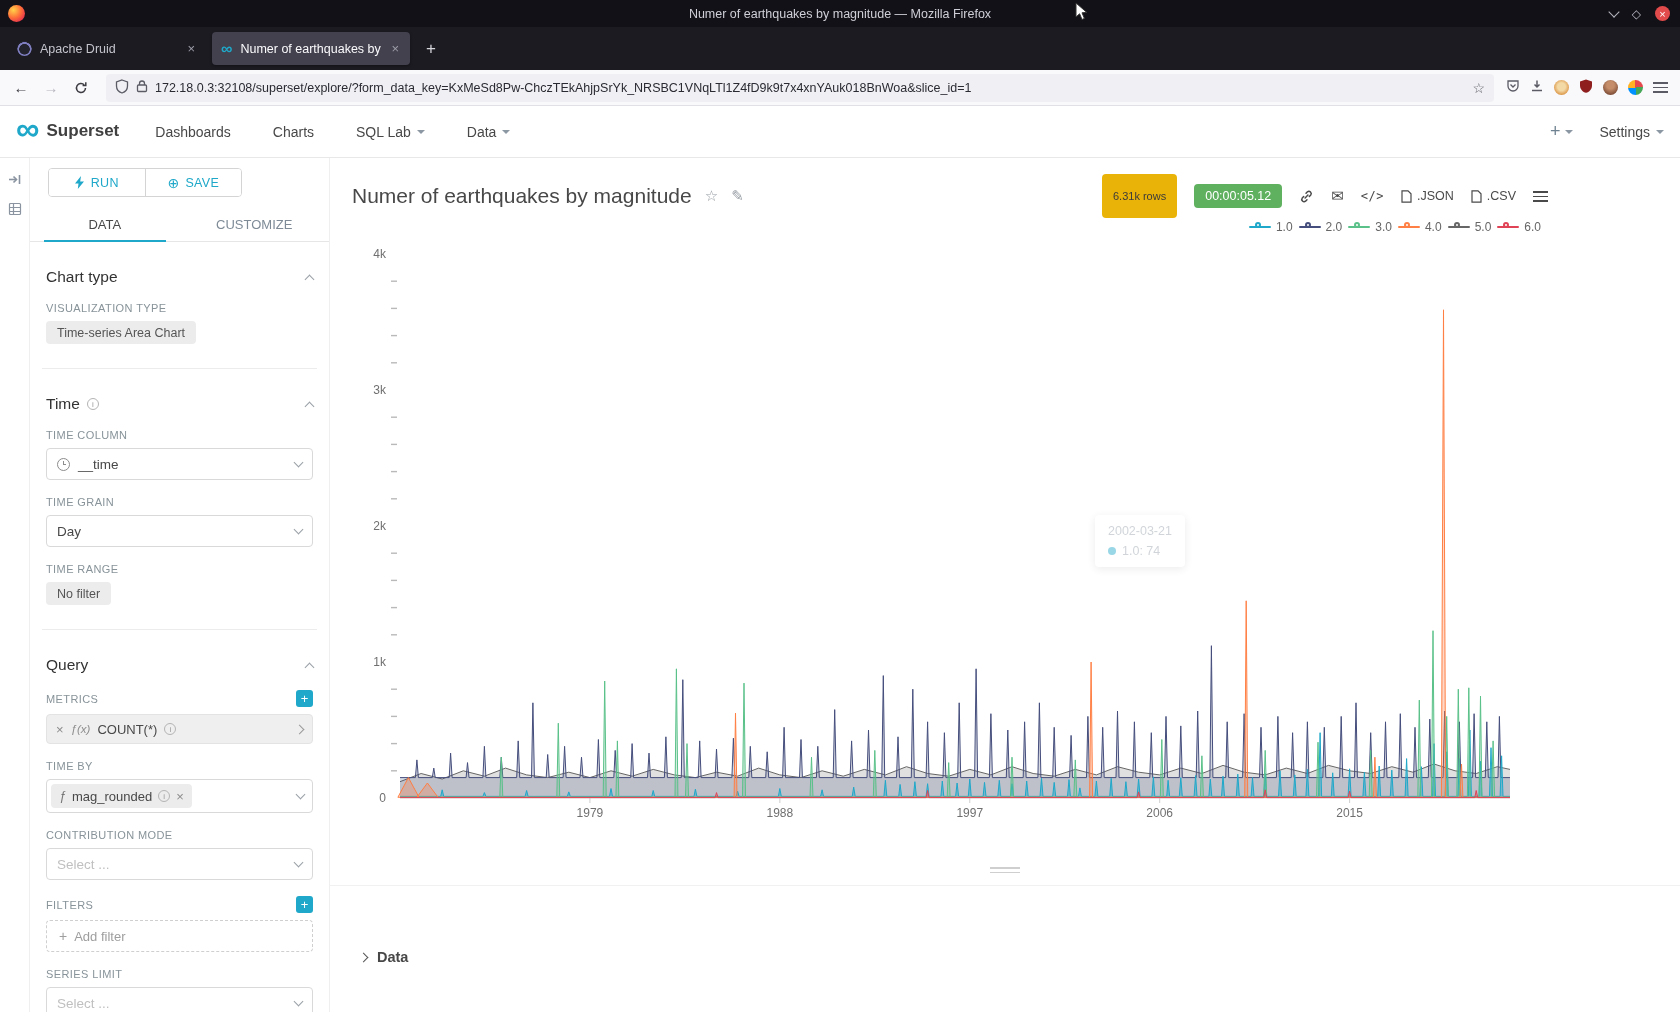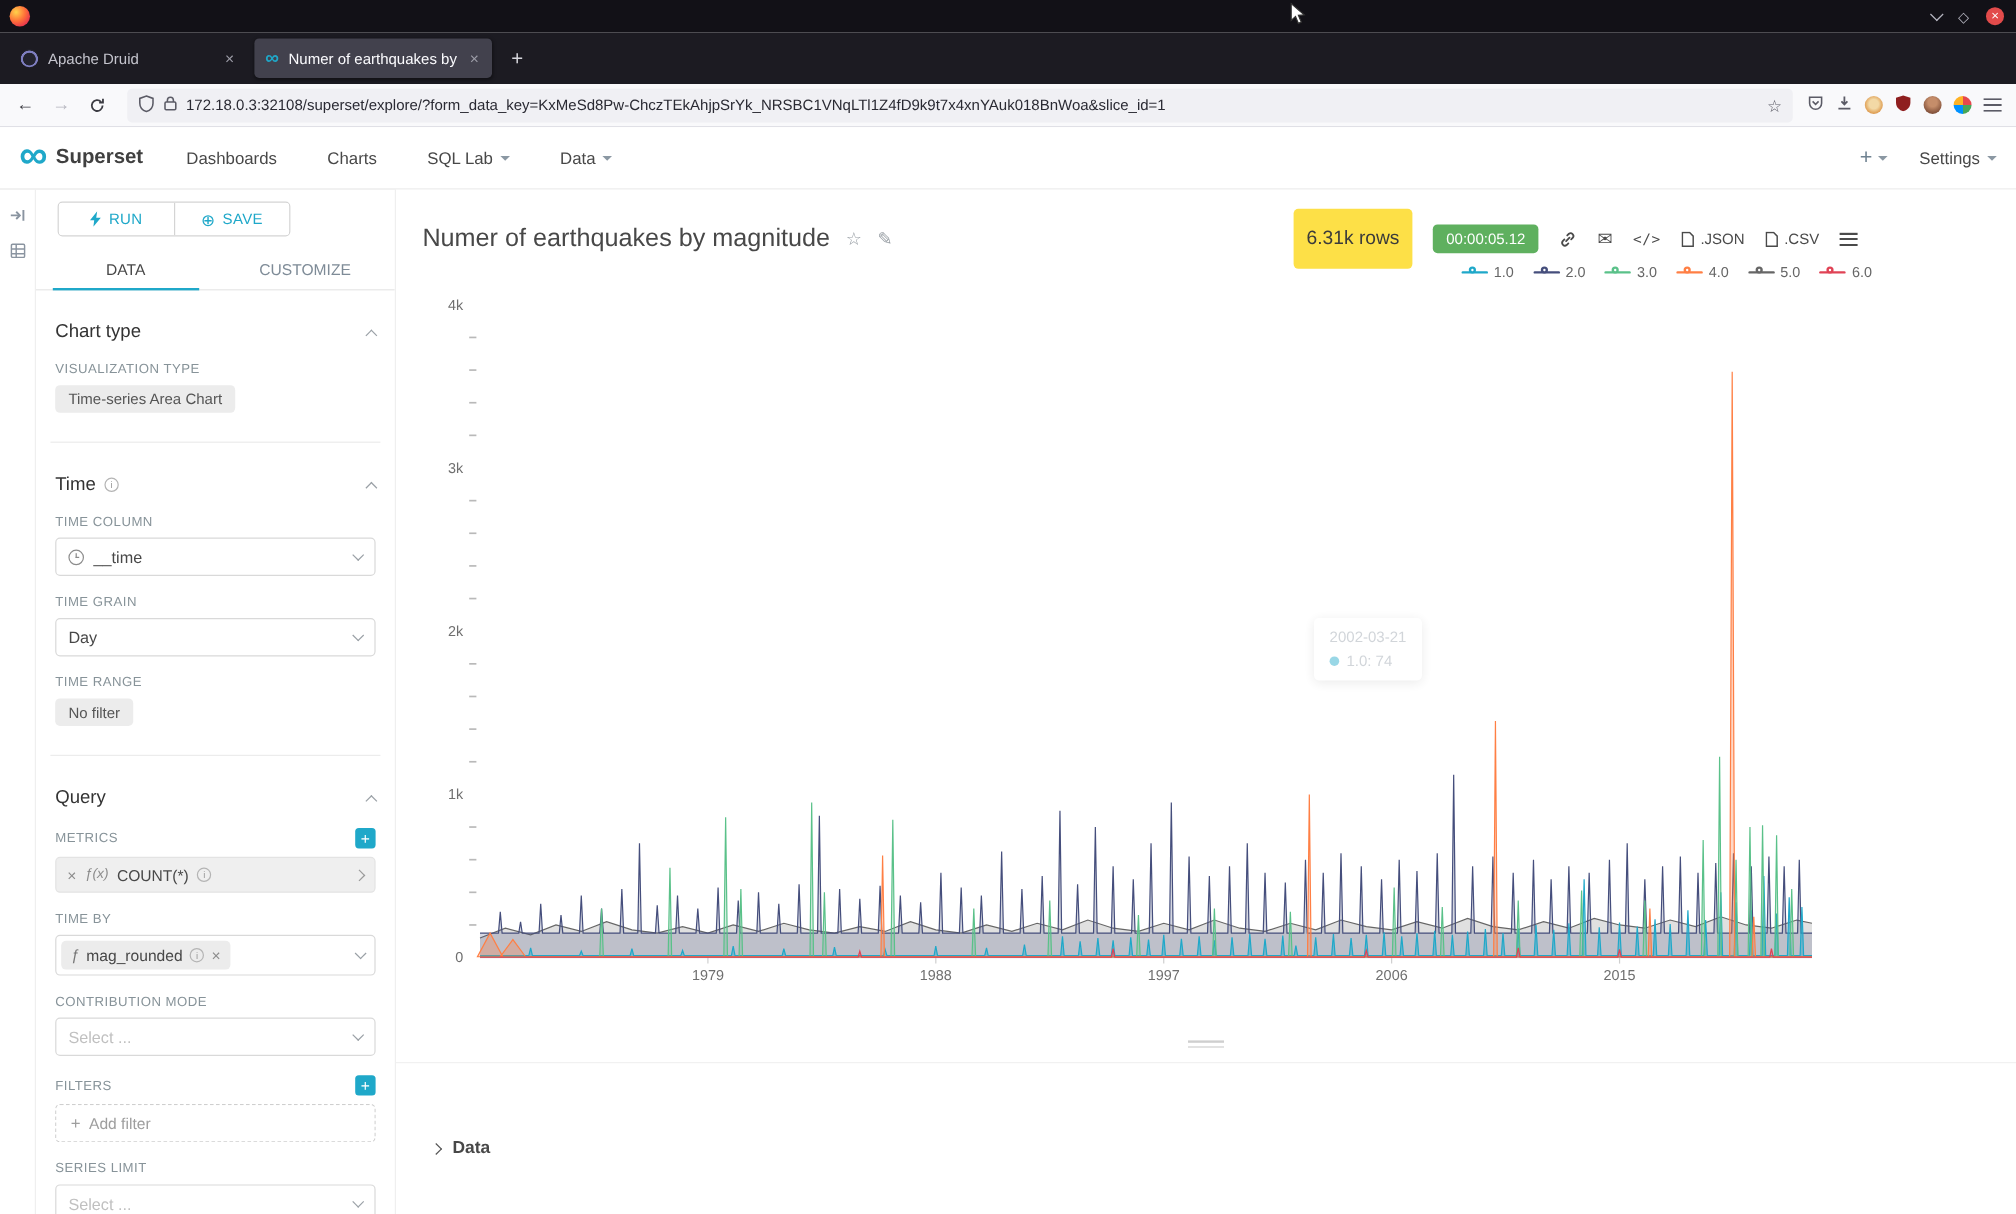--- a/index.html
+++ b/index.html
@@ -98,47 +98,48 @@
   .plus-gray::after{content:'+';color:#9e9e9e;font-size:14px}
 
   
   .chart-header{position:absolute;top:16px;left:22px;right:132px;display:flex;align-items:center}
   .ch-left{display:flex;align-items:center;gap:13px}
   .chart-title{font-size:21px;color:#484848}
   .ic{color:#9aa0a6;font-size:15px}
   .star-icon::after{content:'☆'}
   .pencil-icon::after{content:'✎'}
   .ch-right{margin-left:auto;display:flex;align-items:center;gap:17px}
-  .badge-gray{background:#fde047;color:#3b3b3b;font-size:16px;padding:16px 11px;border-radius:4px}
+  .badge-gray{background:#eab308;color:#3b3b3b;font-size:11px;padding:16px 11px;border-radius:4px}
   .badge-green{background:#5FB05F;color:#fff;font-size:12.5px;padding:5px 11px;border-radius:4px}
   .act{display:flex;align-items:center;gap:5px;color:#4a4a4a;font-size:12.5px}
   .env-icon::after{content:'✉';font-size:15px}
   .code-icon::after{content:'</>';font-size:12px;letter-spacing:.5px;font-family:"DejaVu Sans Mono",monospace}
   .menu-dark{width:15px;height:11px;display:inline-block;
     background:linear-gradient(#4a4a4a 0 1.6px,transparent 1.6px 4.7px,#4a4a4a 4.7px 6.3px,transparent 6.3px 9.4px,#4a4a4a 9.4px 11px)}
-  .legend{position:absolute;top:62px;right:120px;display:flex;align-items:center;gap:16px}
+  .legend{position:absolute;top:62px;right:139px;display:flex;align-items:center;gap:6px}
   .lg-item{display:flex;align-items:center;gap:5px;font-size:12px;color:#666}
   .lg-line{width:22px;height:2px;display:inline-block;position:relative;border-radius:1px}
   .lg-dot{position:absolute;left:6px;top:-4px;width:6px;height:6px;background:#fff;border:2px solid;border-radius:50%}
   #chart-svg{position:absolute;top:87px;left:0}
   .tooltip-ghost{position:absolute;left:765px;top:357px;background:#fff;border-radius:4px;
     box-shadow:0 2px 10px rgba(0,0,0,.18);padding:9px 13px;opacity:.45;z-index:5}
   .tt-date{font-size:12.5px;color:#9aa3ad;margin-bottom:6px}
   .tt-row{display:flex;align-items:center;gap:6px;font-size:12.5px;color:#9aa3ad}
   .tt-dot{width:8px;height:8px;border-radius:50%;display:inline-block}
   .splitter{position:absolute;top:703px;left:0;right:0;height:18px;display:flex;flex-direction:column;align-items:center;justify-content:center;gap:3px}
   .grip-line{width:30px;height:1.5px;background:#cfcfcf}
   .data-panel{position:absolute;top:727px;left:0;right:0;bottom:0;border-top:1px solid #f1f1f1;padding:16px 0 0 30px;display:flex;align-items:center;gap:10px}
   .dp-label{font-size:14.5px;font-weight:bold;color:#484848}
 </style>
 </head>
 <body>
 
 <div class="titlebar">
   <div class="ff-logo"></div>
+  <div class="tb-title">Numer of earthquakes by magnitude — Mozilla Firefox</div>
   <div class="tb-controls">
     <span class="wc-chev"></span>
     <span class="wc">◇</span>
     <span class="wc-close">×</span>
   </div>
   <svg class="cursor" width="14" height="20" viewBox="0 0 14 20">
       <path d="M1 1 L1 15 L4.6 11.8 L7 17.5 L9.4 16.4 L7 10.8 L11.8 10.4 Z" fill="#fff" stroke="#333" stroke-width="1"></path>
     </svg>
 </div>
 

